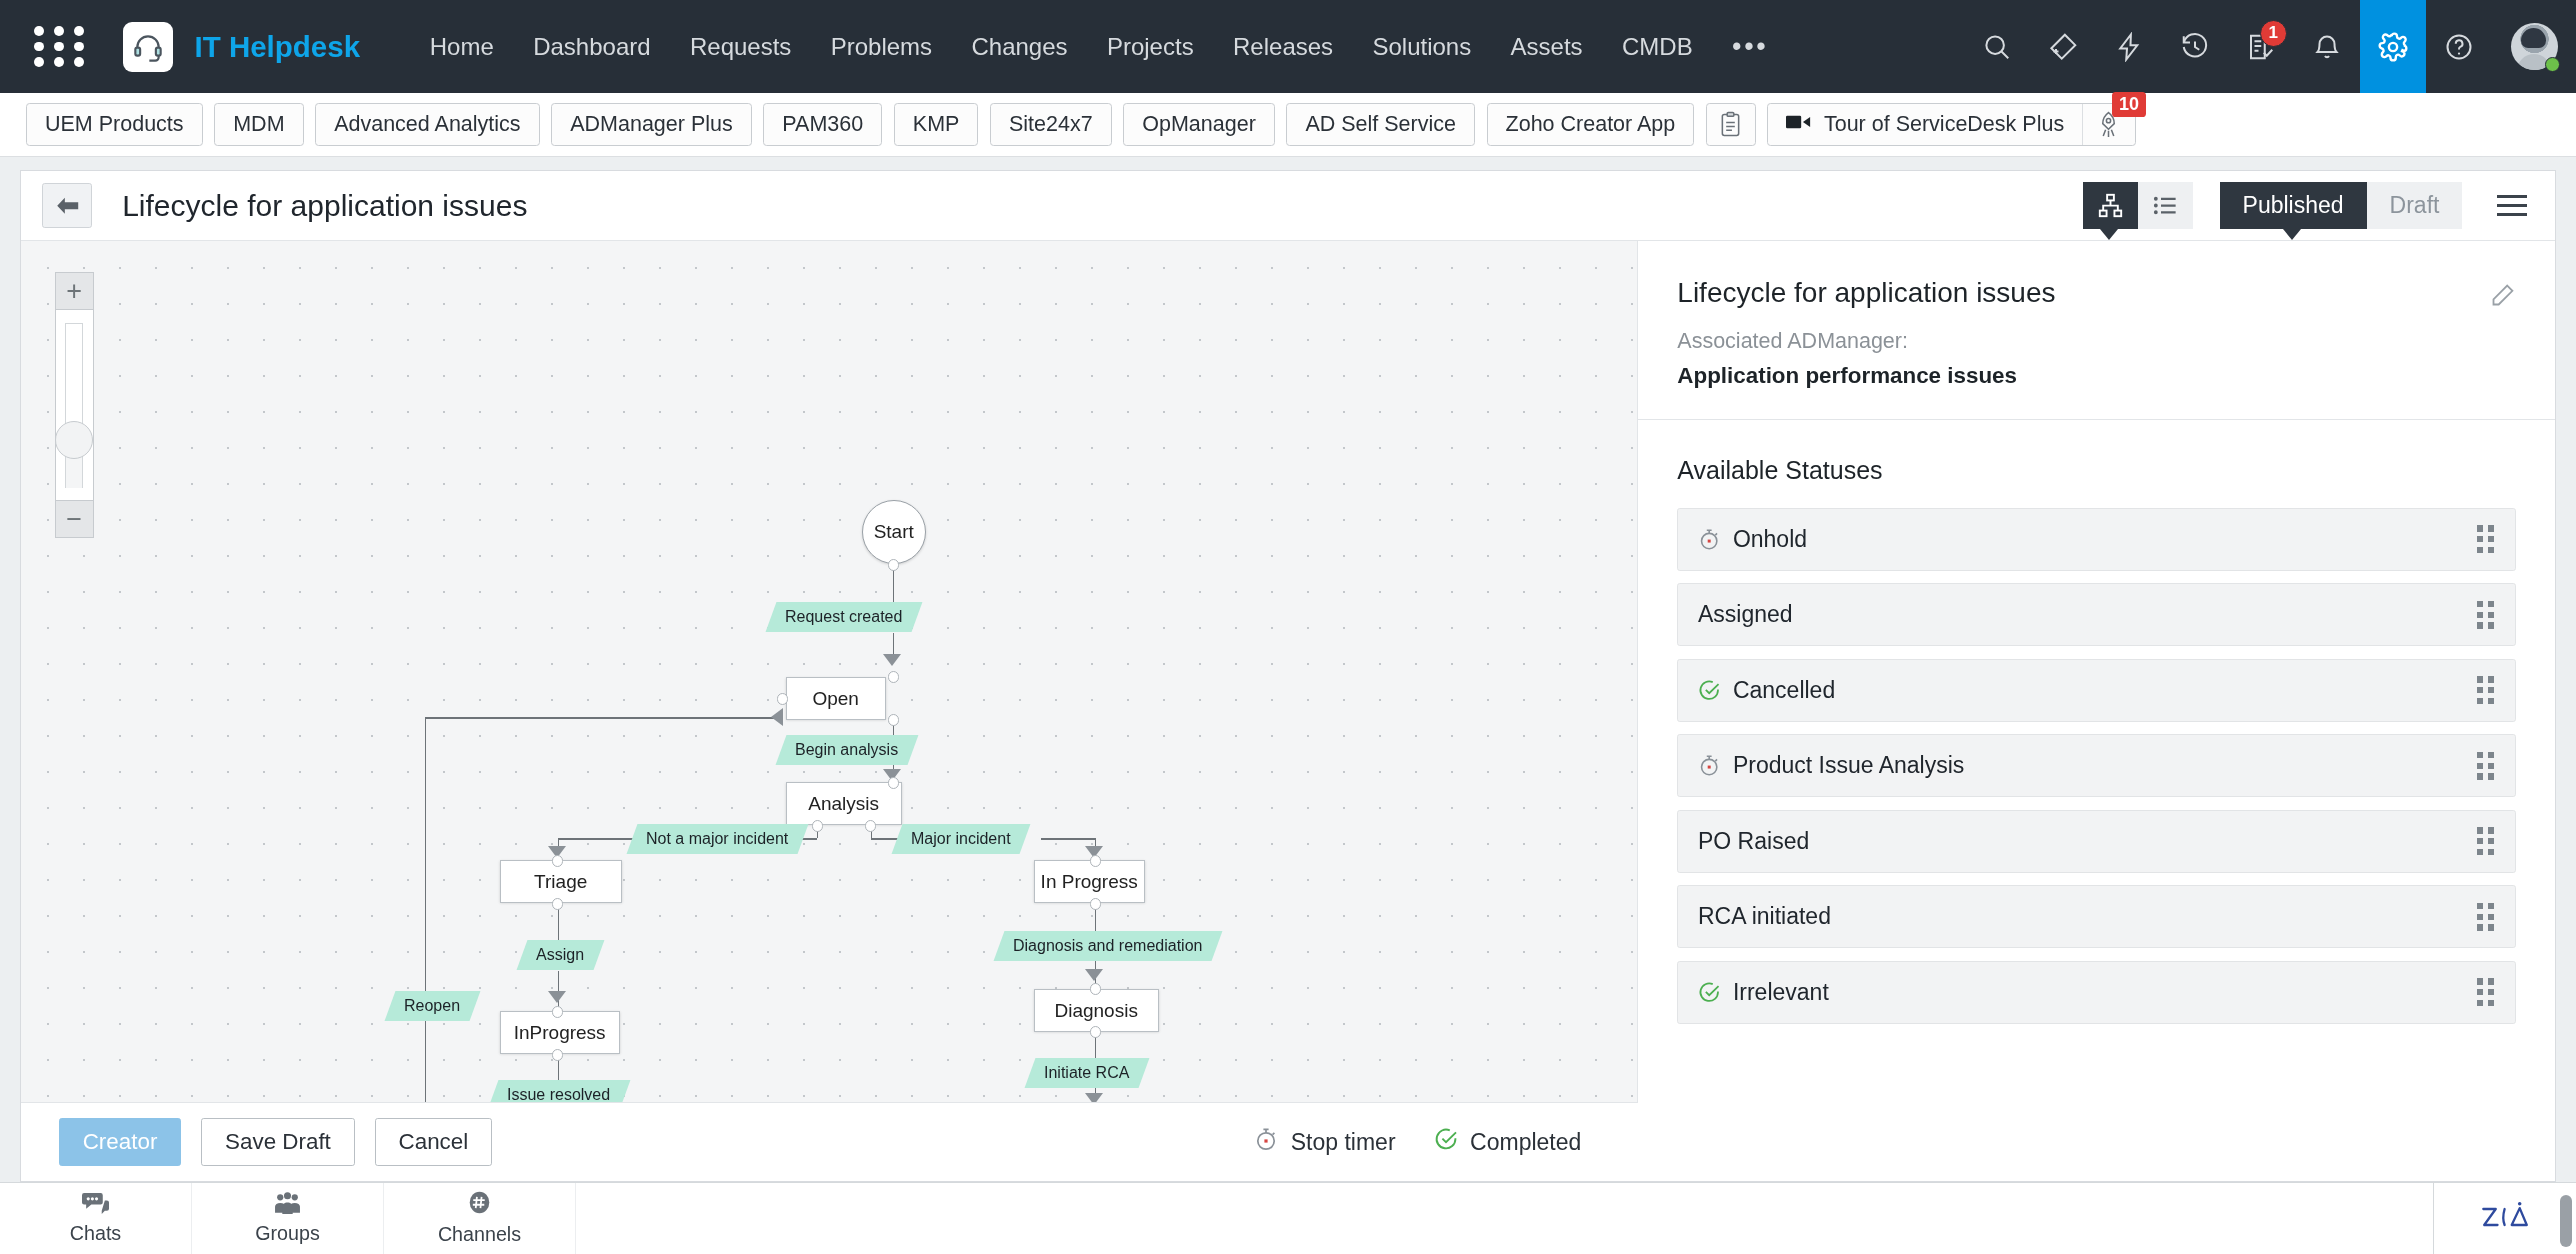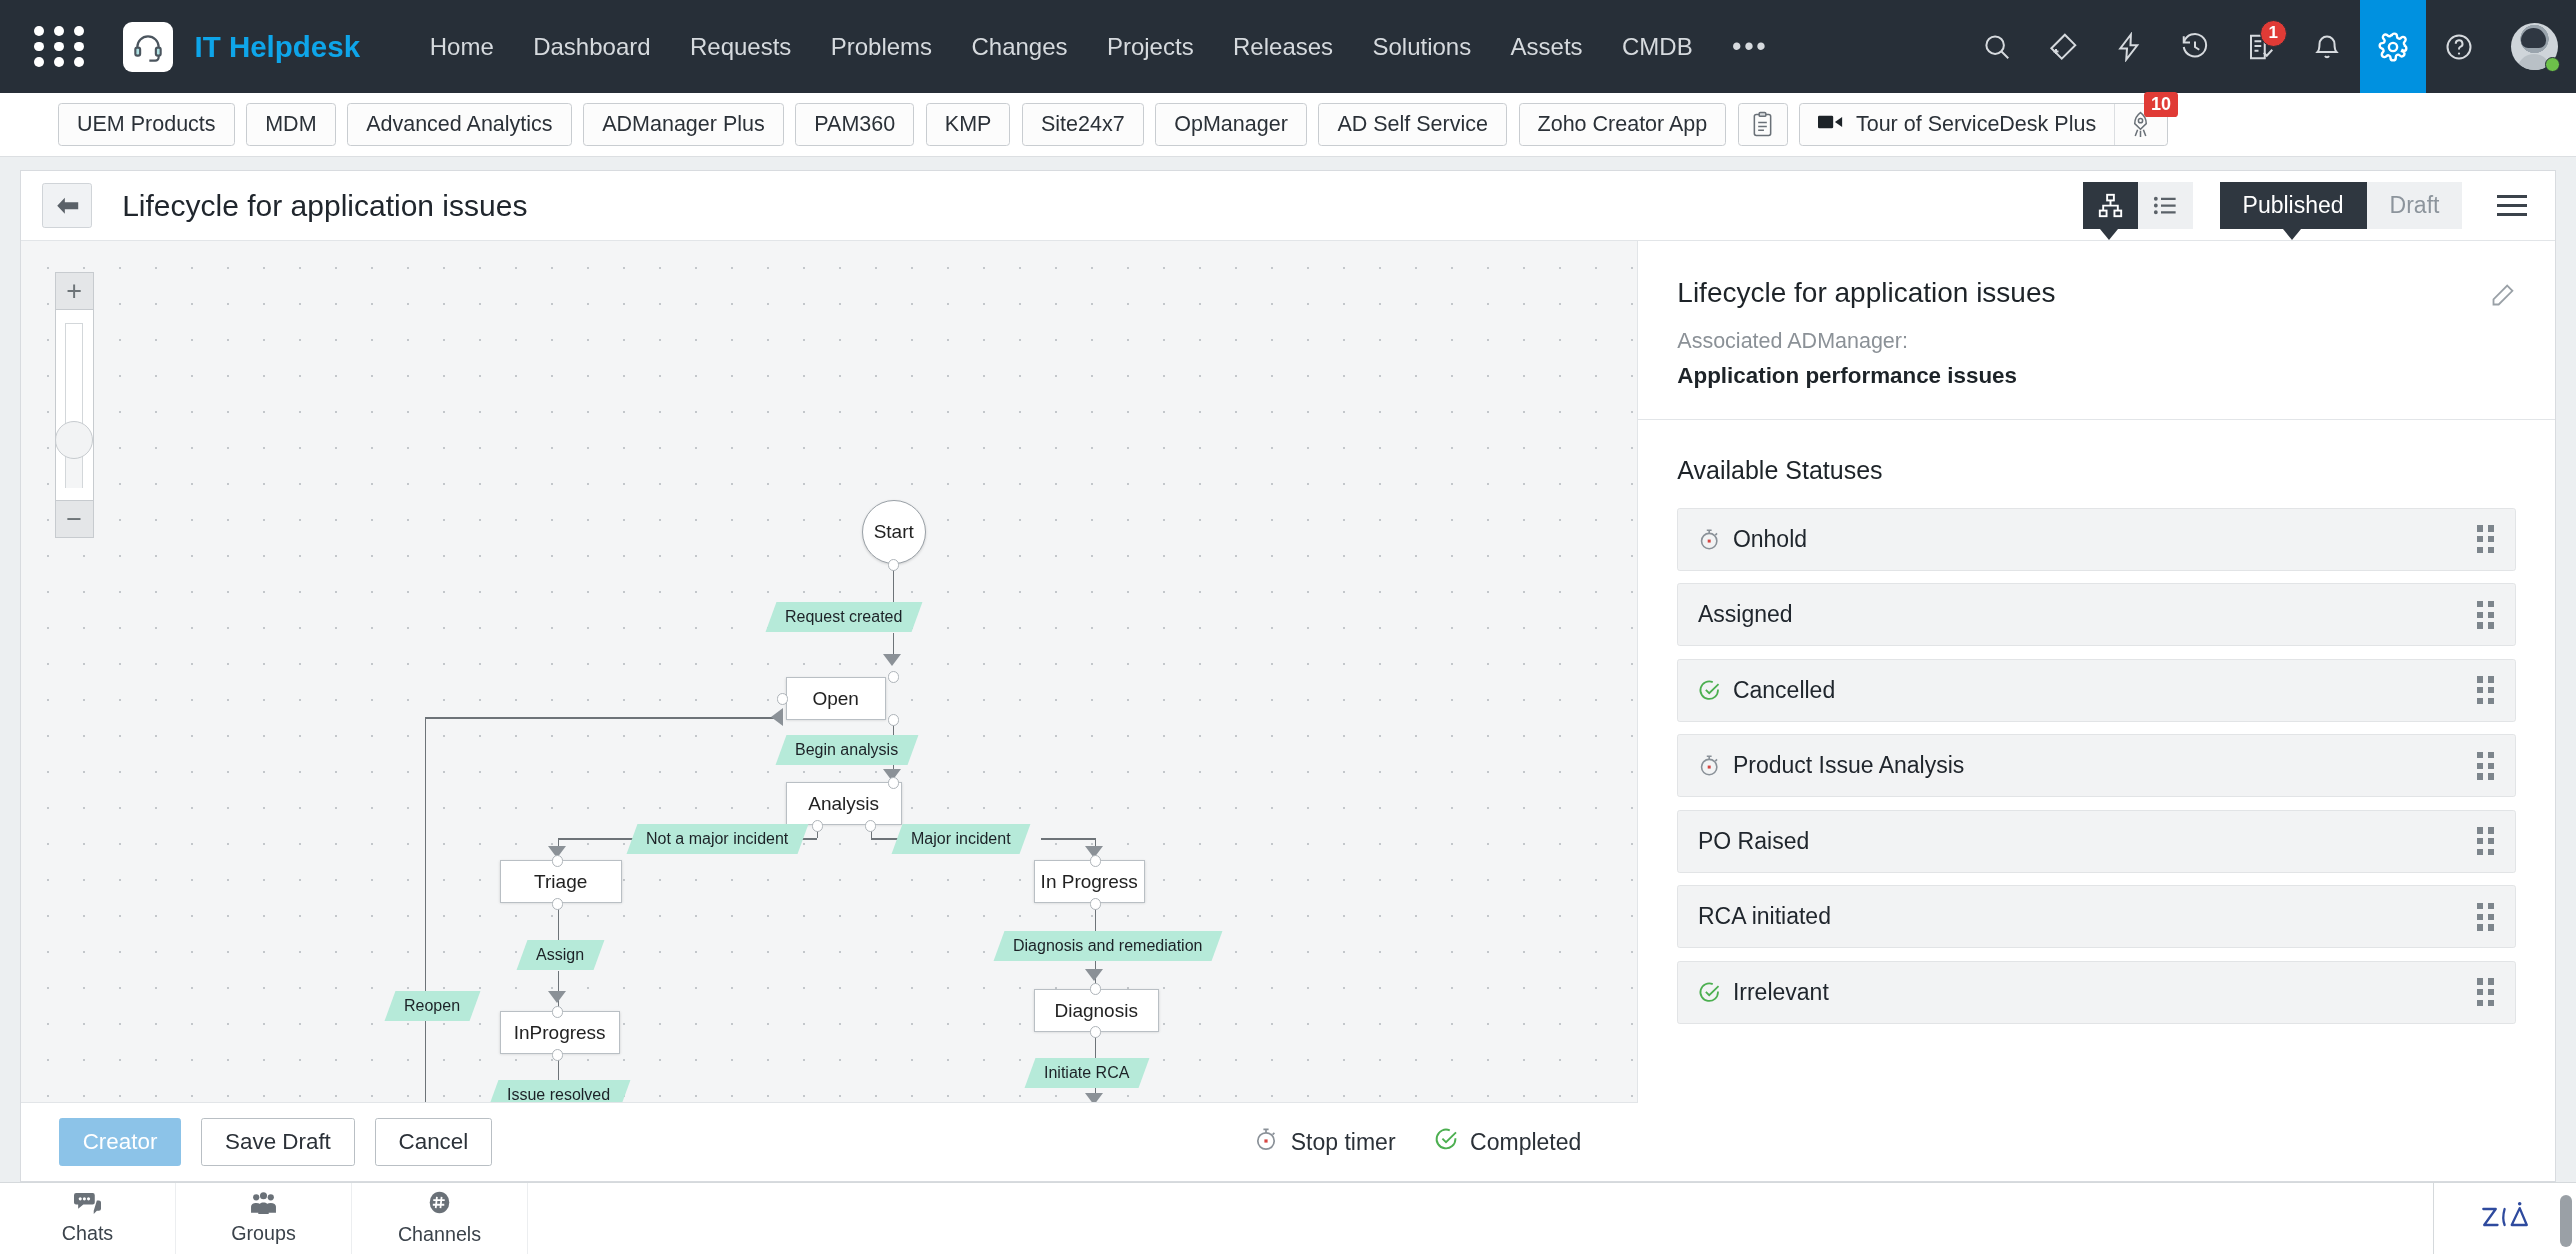--- a/index.html
+++ b/index.html
@@ -66,21 +66,21 @@
   }
   .status-dot {
     position: absolute; right: 16px; bottom: 21.5px;
     width: 15px; height: 15px; border-radius: 50%;
     background: #6dc04a; border: 1.8px solid #272f38; z-index: 3;
   }
 
   
   .subnav {
     height: 64px; background: #fff; border-bottom: 0.9px solid #dcdfe2;
-    display: flex; align-items: center; padding-left: 58px; position: relative;
+    display: flex; align-items: center; padding-left: 26px; position: relative;
   }
   .pill {
     border: 0.9px solid #c9cdd1; border-radius: 3.6px; background: #fcfcfc;
     height: 43px; display: flex; align-items: center; padding: 0 18px;
     font-size: 21.5px; color: #2b3138; margin-right: 11.6px; cursor: pointer;
     white-space: nowrap;
   }
   .pill-icon-only { padding: 0 12.5px; }
   .tour-pill { padding: 0; align-items: stretch; }
   .tour-label { display: flex; align-items: center; padding: 0 18px; gap: 12.5px; }
@@ -235,21 +235,21 @@
     grid-template-columns: repeat(2, 1fr); grid-gap: 4.5px; cursor: grab;
   }
   .drag-dots i { width: 6.3px; height: 6.3px; background: #7d858c; display: block; }
 
   
   .footer {
     position: absolute; left: 0; right: 0; bottom: 0; height: 72px;
     background: #fff; border-top: 0.9px solid #d5d9dc; display: flex; align-items: center;
   }
   .foot-item {
-    width: 176px; display: flex; flex-direction: column; align-items: center; gap: 3.6px;
+    width: 192px; display: flex; flex-direction: column; align-items: center; gap: 3.6px;
     cursor: pointer; border-right: 0.9px solid #eceef0; height: 100%;
     justify-content: center;
   }
   .foot-label { font-size: 19.7px; color: #3b434b; }
   .zia {
     position: absolute; right: 0; width: 143px; height: 100%;
     display: flex; align-items: center; justify-content: center;
     border-left: 0.9px solid #d5d9dc; cursor: pointer;
   }
   .scroll-thumb {

